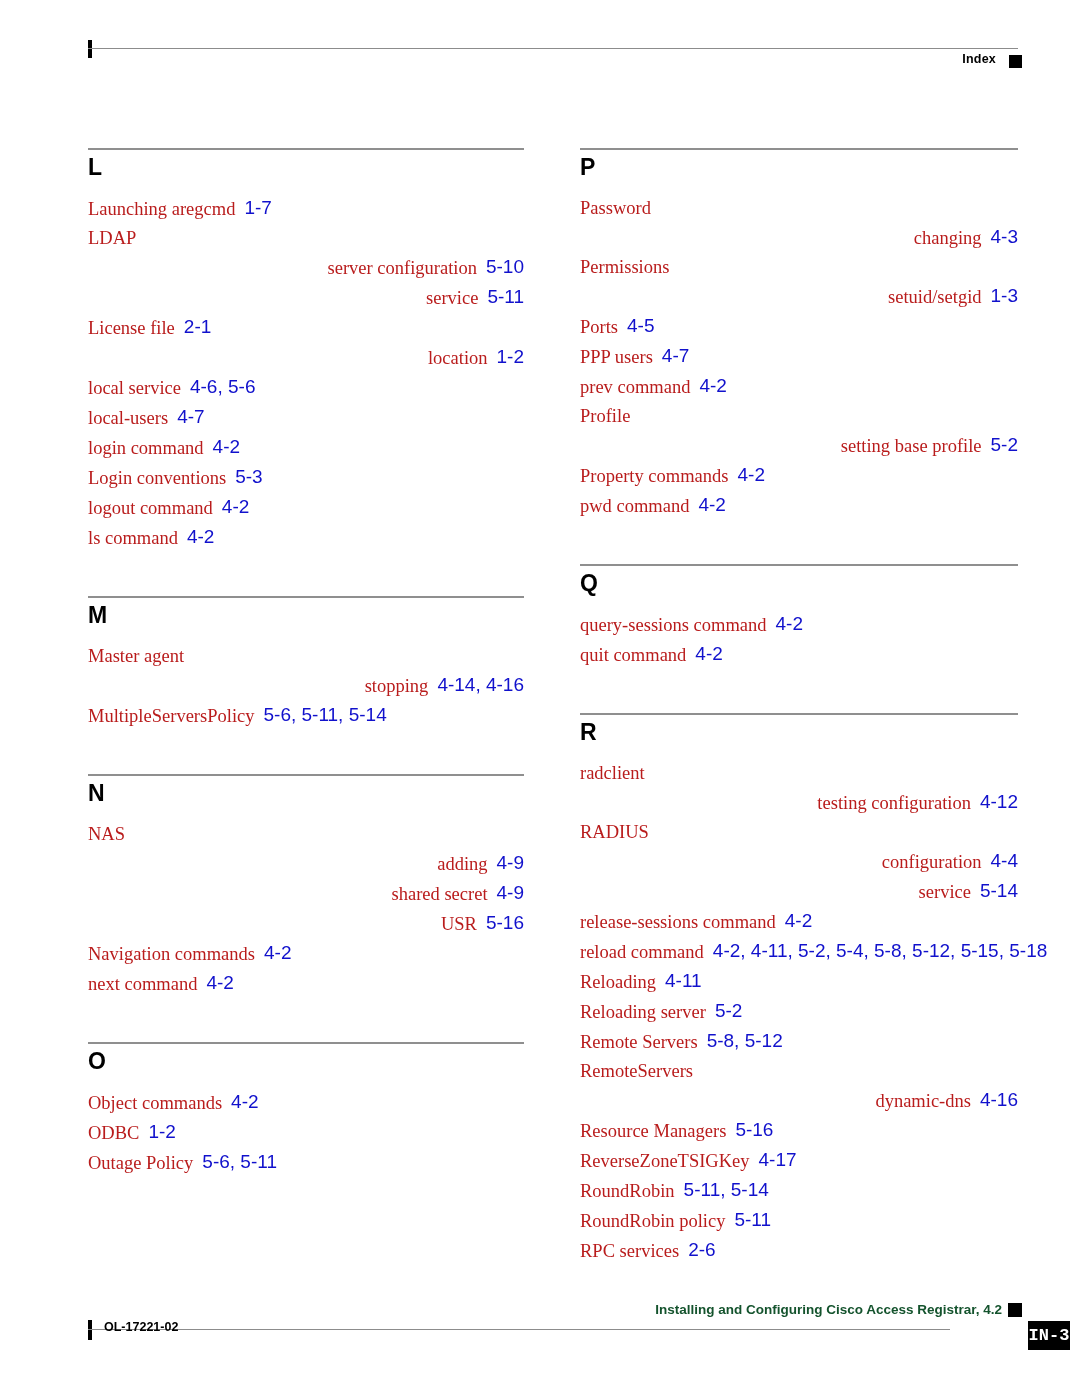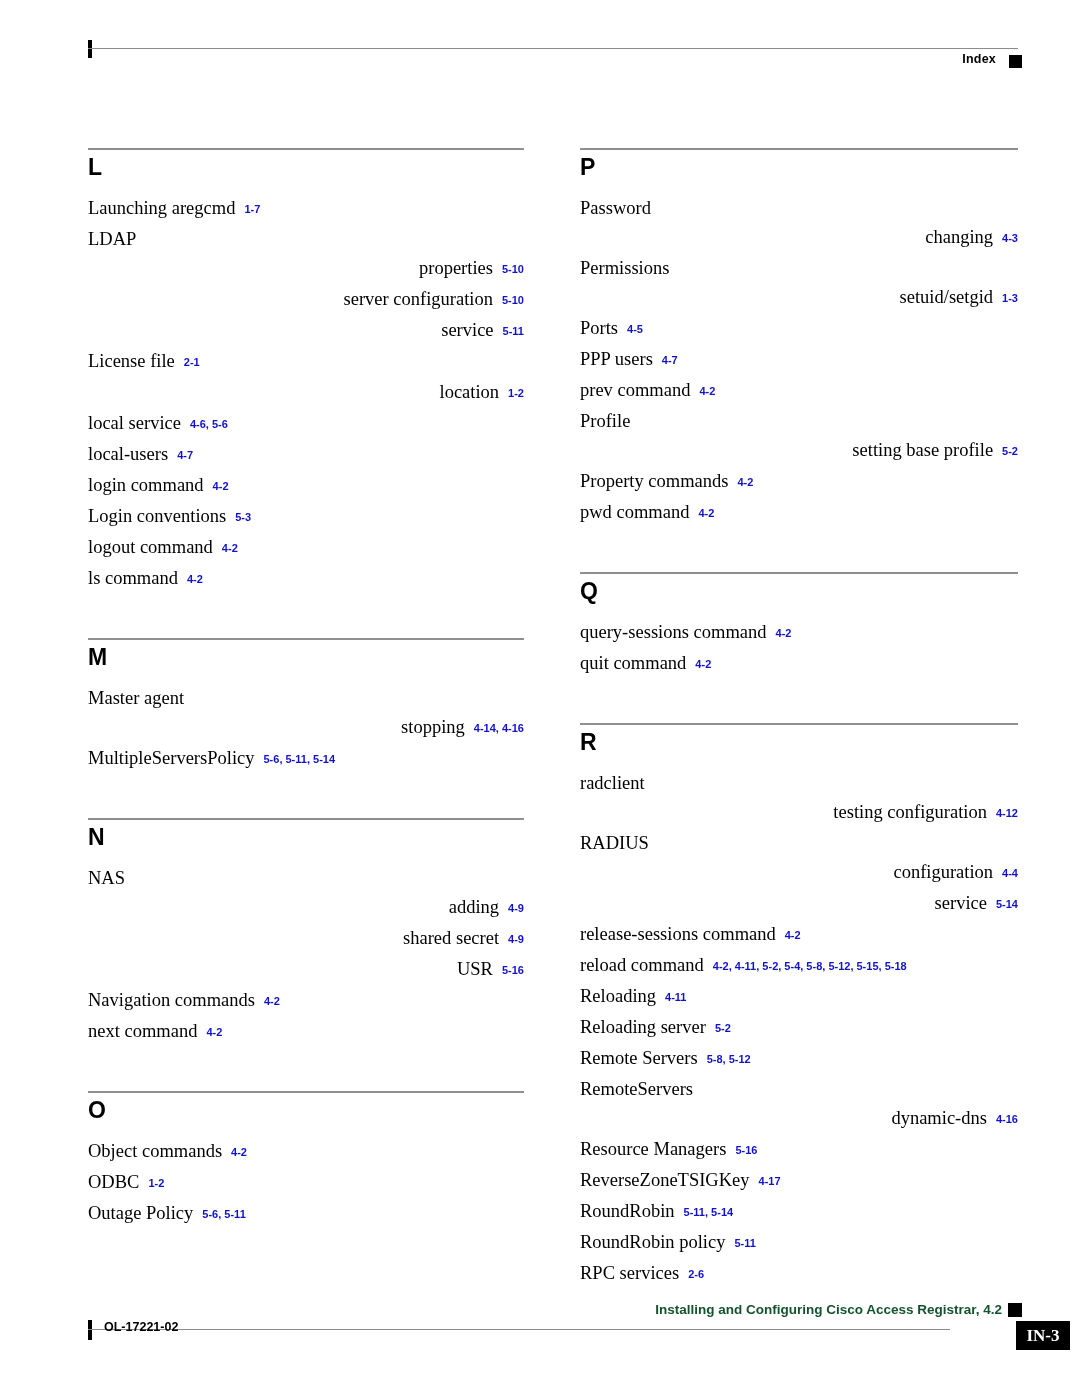--- a/index.html
+++ b/index.html
@@ -96,27 +96,27 @@
     white-space: nowrap;
     color: #1a1a1a;
     font-family: "Liberation Serif", "DejaVu Serif", serif;
   }
   .entry.lvl-1 { padding-left: 0px; }
   .entry.lvl-2 { padding-left: 31px; text-align: right; }
 
   .entry .term {
     font-family: "Liberation Serif", "DejaVu Serif", serif;
     font-size: 18.5px;
-    color: #000000;
+    color: #b91c1c;
     margin-top: 16px;
   }
   .entry .pages {
     font-family: "Liberation Sans", "DejaVu Sans", sans-serif;
-    font-weight: bold;
-    font-size: 11px;
+    font-weight: normal;
+    font-size: 19px;
     color: #1111cc;
     margin-left: 9px;
     letter-spacing: 0px;
     position: relative;
     top: -1px;
   }
   .entry .pages:empty { display: none; }
 
   .block-gap { height: 43px; }
 
@@ -167,25 +167,25 @@
     right: 58px;
     top: 16px;
     width: 14px;
     height: 14px;
     background: #000000;
   }
   .footer-page-badge {
     position: absolute;
     right: 10px;
     top: 34px;
-    width: 54px;
+    width: 42px;
     height: 29px;
     background: #000000;
     color: #ffffff;
-    font-family: Liberation Serif, serif;
+    font-family: Liberation Mono, monospace;
     font-weight: bold;
     font-size: 17px;
     display: flex;
     align-items: center;
     justify-content: center;
   }
 </style>
 </head>
 <body>
 
@@ -196,21 +196,20 @@
   <div class="header-square"></div>
 </div>
 
 <div id="index-body">
   <div class="column col-left" id="col-left">
       <div class="letter-block">
         <div class="letter-rule"></div>
         <div class="letter-heading">L</div>
         <div class="entry lvl-1"><span class="term">Launching aregcmd</span><span class="pages">1-7</span></div>
         <div class="entry lvl-1"><span class="term">LDAP</span></div>
-        <div class="entry lvl-2"><span class="term">properties</span><span class="pages">5-10</span></div>
         <div class="entry lvl-2"><span class="term">server configuration</span><span class="pages">5-10</span></div>
         <div class="entry lvl-2"><span class="term">service</span><span class="pages">5-11</span></div>
         <div class="entry lvl-1"><span class="term">License file</span><span class="pages">2-1</span></div>
         <div class="entry lvl-2"><span class="term">location</span><span class="pages">1-2</span></div>
         <div class="entry lvl-1"><span class="term">local service</span><span class="pages">4-6, 5-6</span></div>
         <div class="entry lvl-1"><span class="term">local-users</span><span class="pages">4-7</span></div>
         <div class="entry lvl-1"><span class="term">login command</span><span class="pages">4-2</span></div>
         <div class="entry lvl-1"><span class="term">Login conventions</span><span class="pages">5-3</span></div>
         <div class="entry lvl-1"><span class="term">logout command</span><span class="pages">4-2</span></div>
         <div class="entry lvl-1"><span class="term">ls command</span><span class="pages">4-2</span></div>

